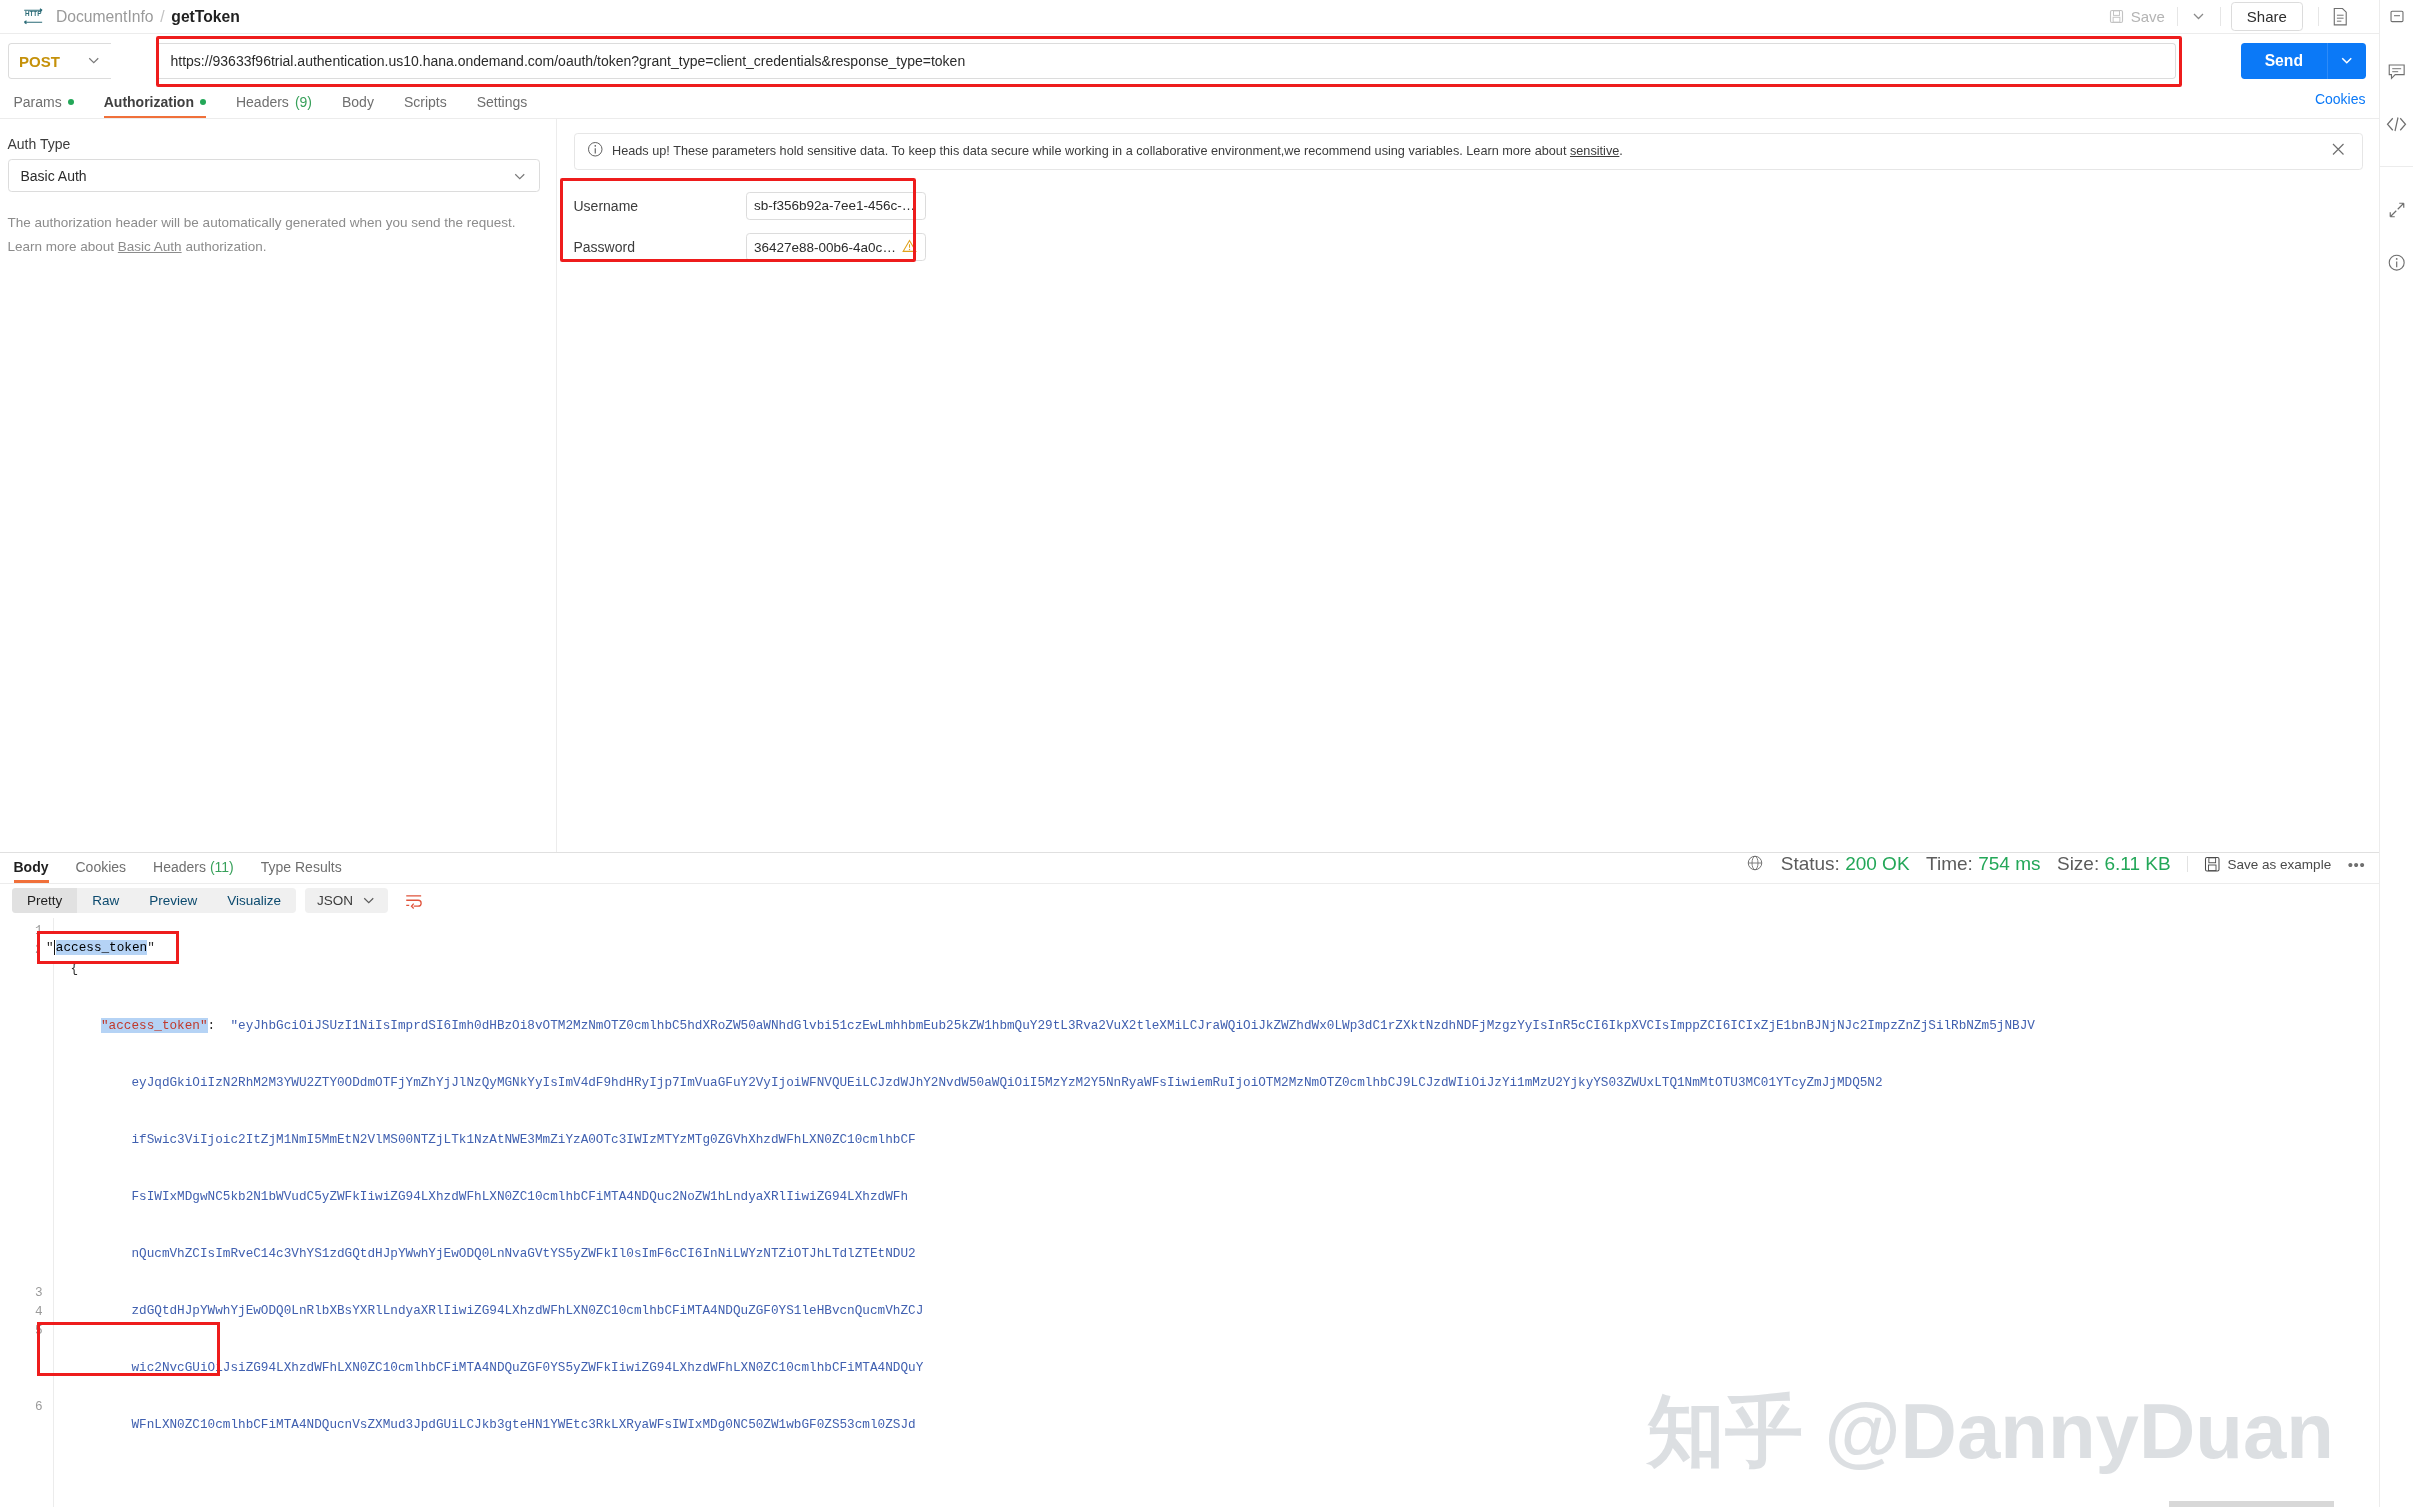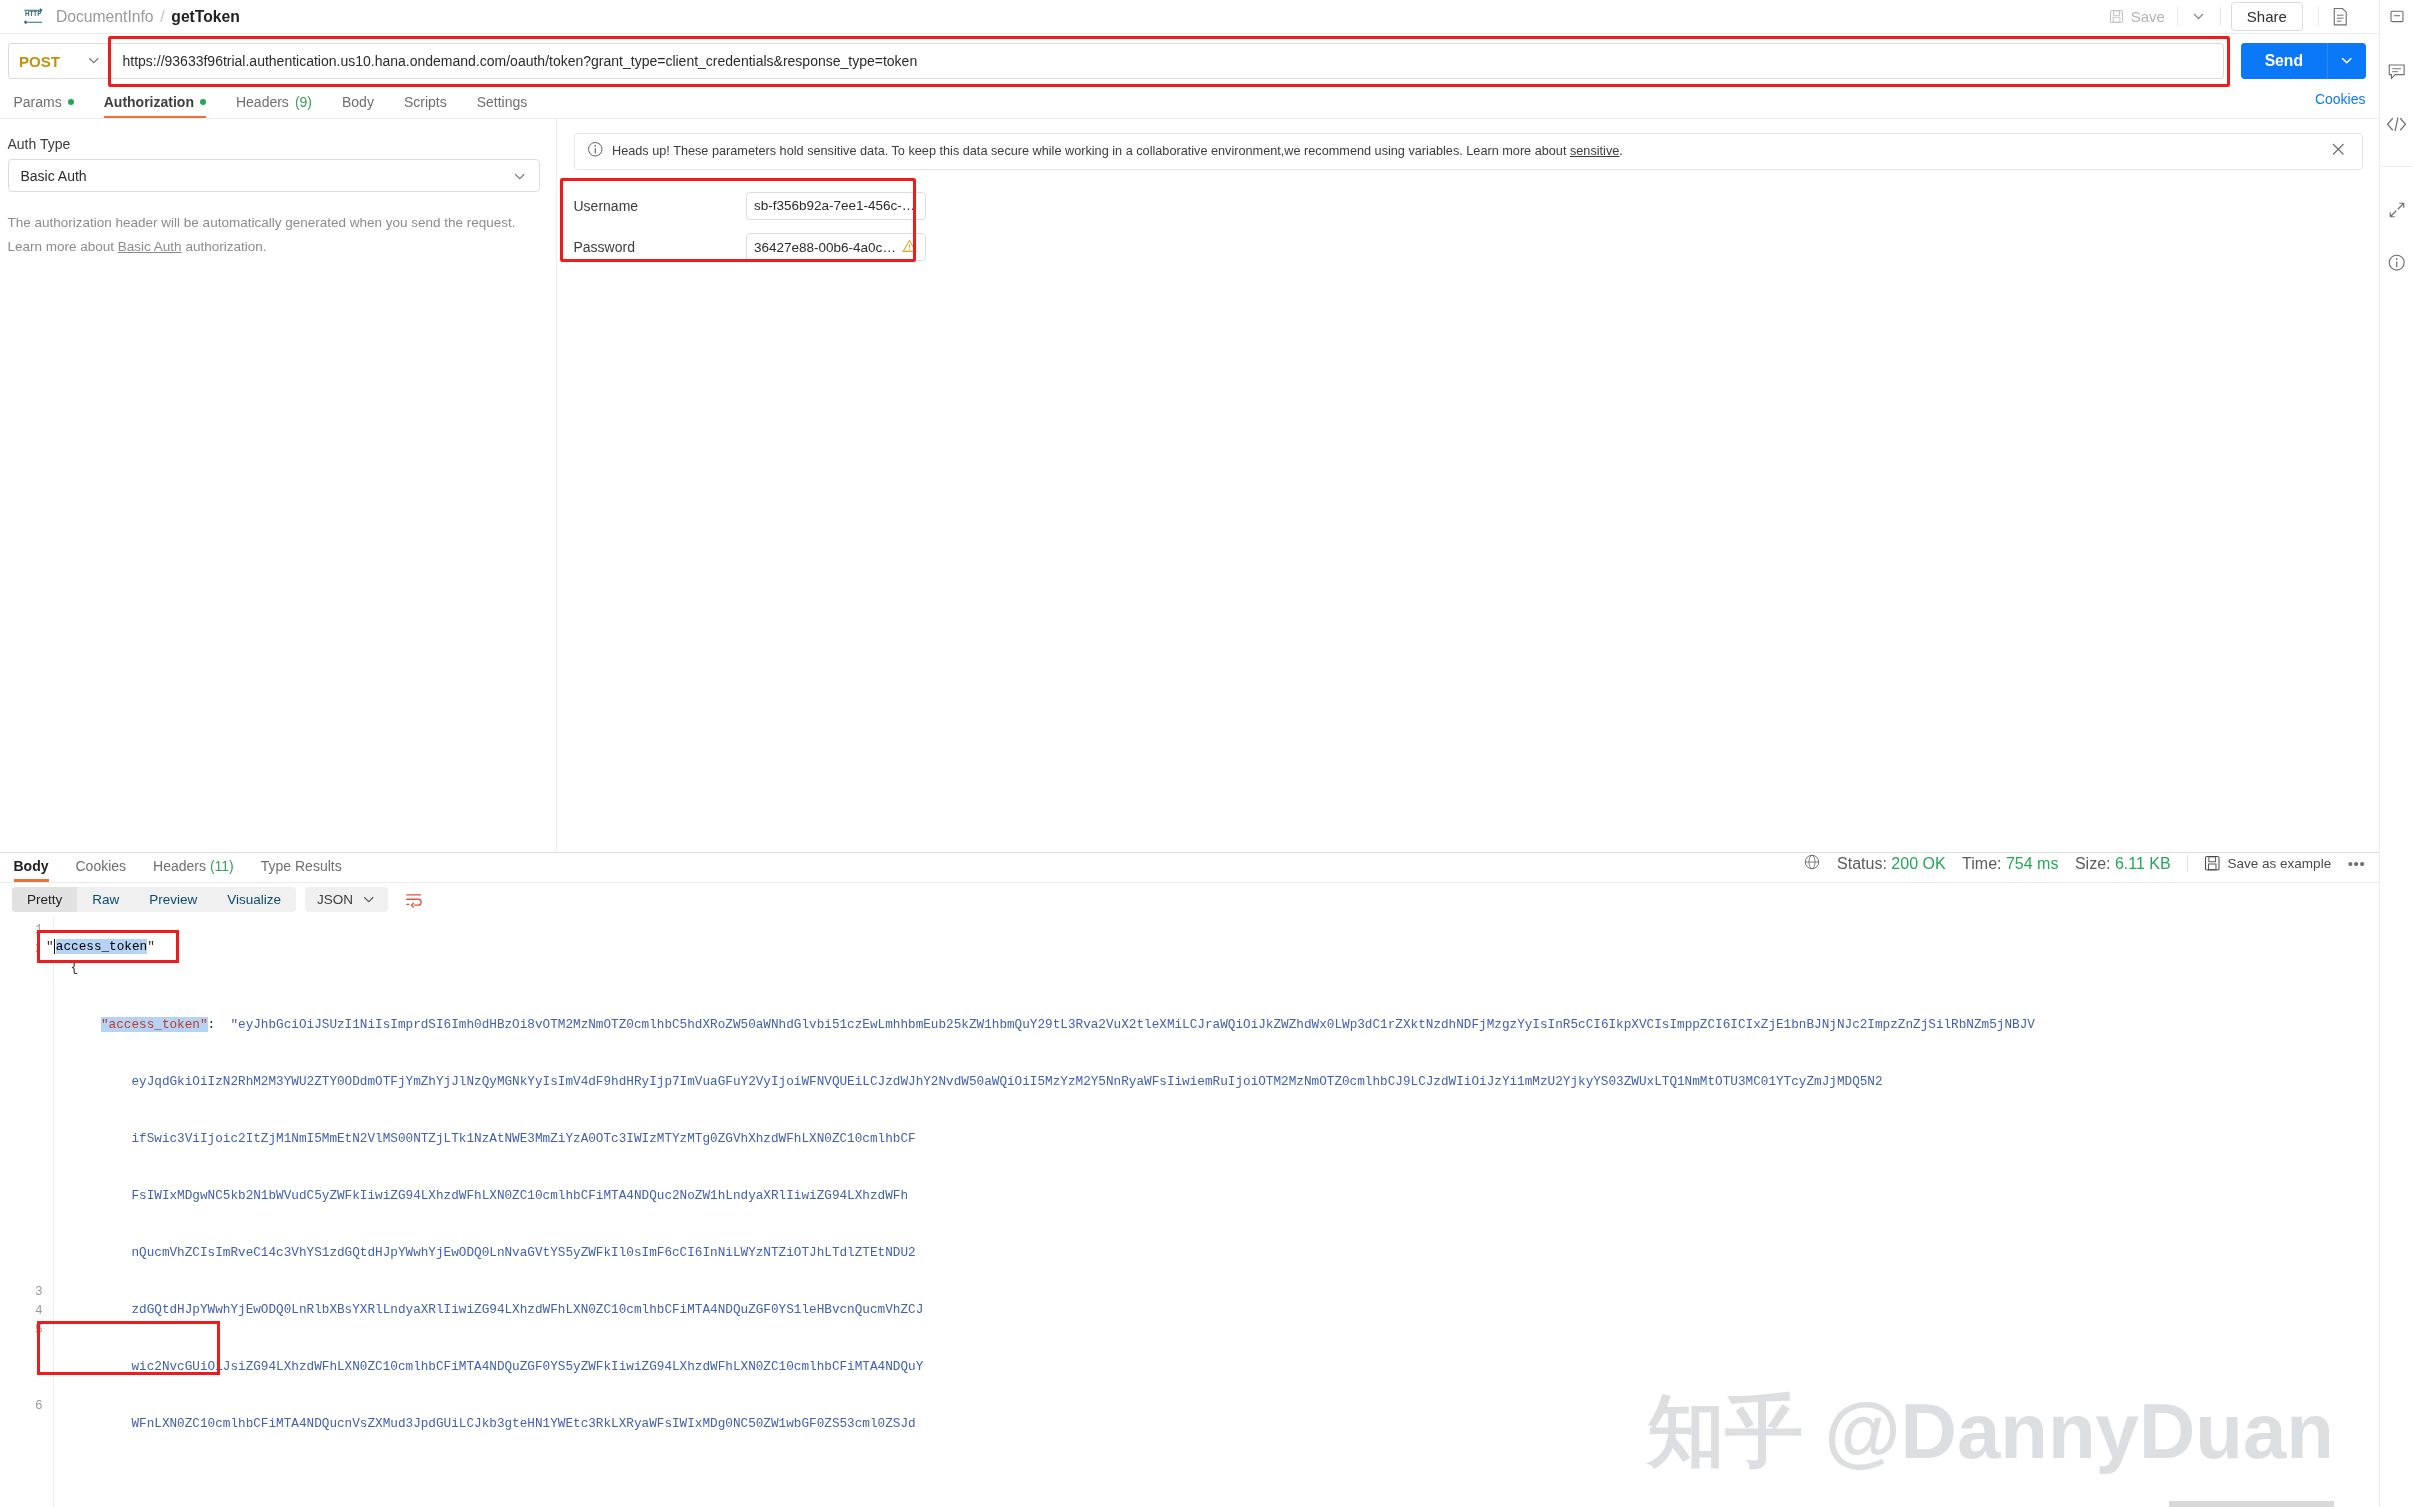--- a/index.html
+++ b/index.html
@@ -32,21 +32,21 @@
   }
   .hdr-divider { width:0.7px; height:19.4px; background:#e6e6e6; margin:0 3px; }
   .chev-btn { padding: 4.5px 10.5px; color:#8a8a8a; display:flex; align-items:center; }
   .share-btn {
     border: 0.7px solid #dcdcdc; border-radius: 3.7px; padding: 5.2px 15px;
     font-size: 15px; color: #2e2e2e; background:#fff; margin-left: 7.5px; margin-right: 12px;
   }
   .hdr-icon { padding: 0 10.5px; color:#6f6f6f; display:flex; align-items:center; }
 
   
-  .urlrow { display:flex; align-items:center; padding: 9px 13.5px 9px 7.5px; flex: 0 0 48px; }
+  .urlrow { display:flex; align-items:center; padding: 9px 13.5px 9px 7.5px; flex: 0 0 48px; gap: 48px; }
   .method-wrap {
     display:flex; align-items:center; justify-content:space-between;
     width: 103px; height: 36px; border:0.7px solid #dcdcdc; border-right:none;
     border-radius: 3.7px 0 0 3.7px; padding: 0 10.5px; background:#fff;
   }
   .method-text { font-size: 15px; font-weight: bold; color: #c5910a; }
   .method-chev { color:#7a7a7a; font-size: 12px; }
   .url-outer { position: relative; flex: 1; height: 36px; }
   .url-box {
     position:absolute; inset:0; border:0.7px solid #dcdcdc; border-left:none;
@@ -126,21 +126,21 @@
   .resptabs { display:flex; align-items:flex-end; padding: 0 13.5px; height: 33px; border-bottom:0.7px solid #ececec; }
   .restab {
     font-size: 14px; color:#6f6f6f; padding-bottom:7.5px; margin-right:27px;
     position:relative; cursor:pointer;
   }
   .restab.active { color:#1f1f1f; font-weight:bold; }
   .restab.active::after {
     content:''; position:absolute; left:0; right:0; bottom:0; height:2.2px; background:#f0703a;
   }
   .resp-meta { margin-left:auto; display:flex; align-items:center; gap:16.5px; padding-bottom:7.5px; }
-  .meta-item { font-size:16px; color:#5c5c5c; }
+  .meta-item { font-size:19px; color:#5c5c5c; }
   .meta-val { color:#23a758; }
   .meta-sep { width:0.7px; height:16.5px; background:#e2e2e2; }
   .save-example { font-size:13.5px; color:#4a4a4a; display:flex; align-items:center; gap:6.7px; cursor:pointer; }
   .dots { font-size:15px; color:#6f6f6f; letter-spacing:0.7px; cursor:pointer; }
 
   .viewbar { display:flex; align-items:center; gap: 0; padding: 5.2px 12px; height: 34px; }
   .seg { display:flex; background:#f0f0f0; border-radius:3.7px; overflow:hidden; }
   .segbtn { font-size:13.5px; color:#0c4a6e; padding: 5.2px 15px; cursor:pointer; }
   .segbtn.active { background:#e1e1e1; color:#222; }
   .jsonsel {

